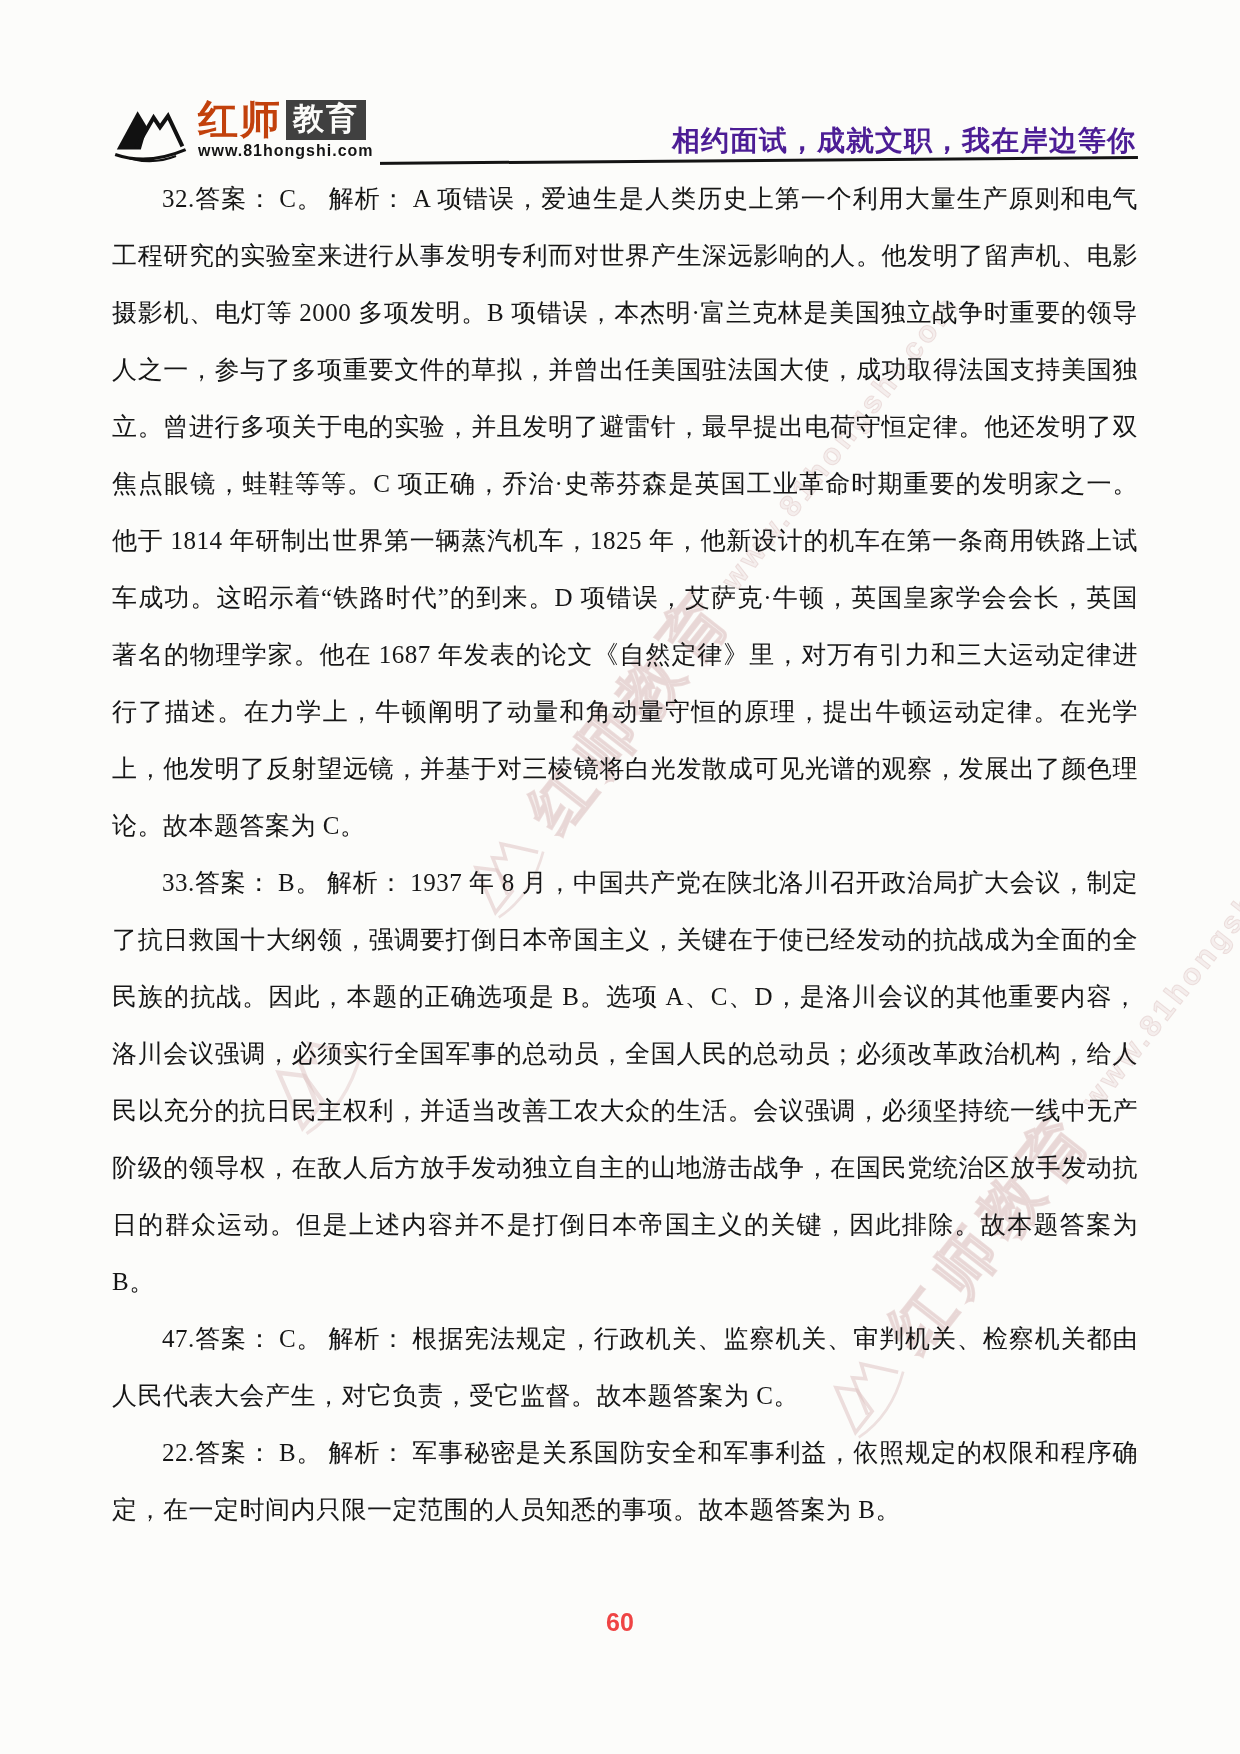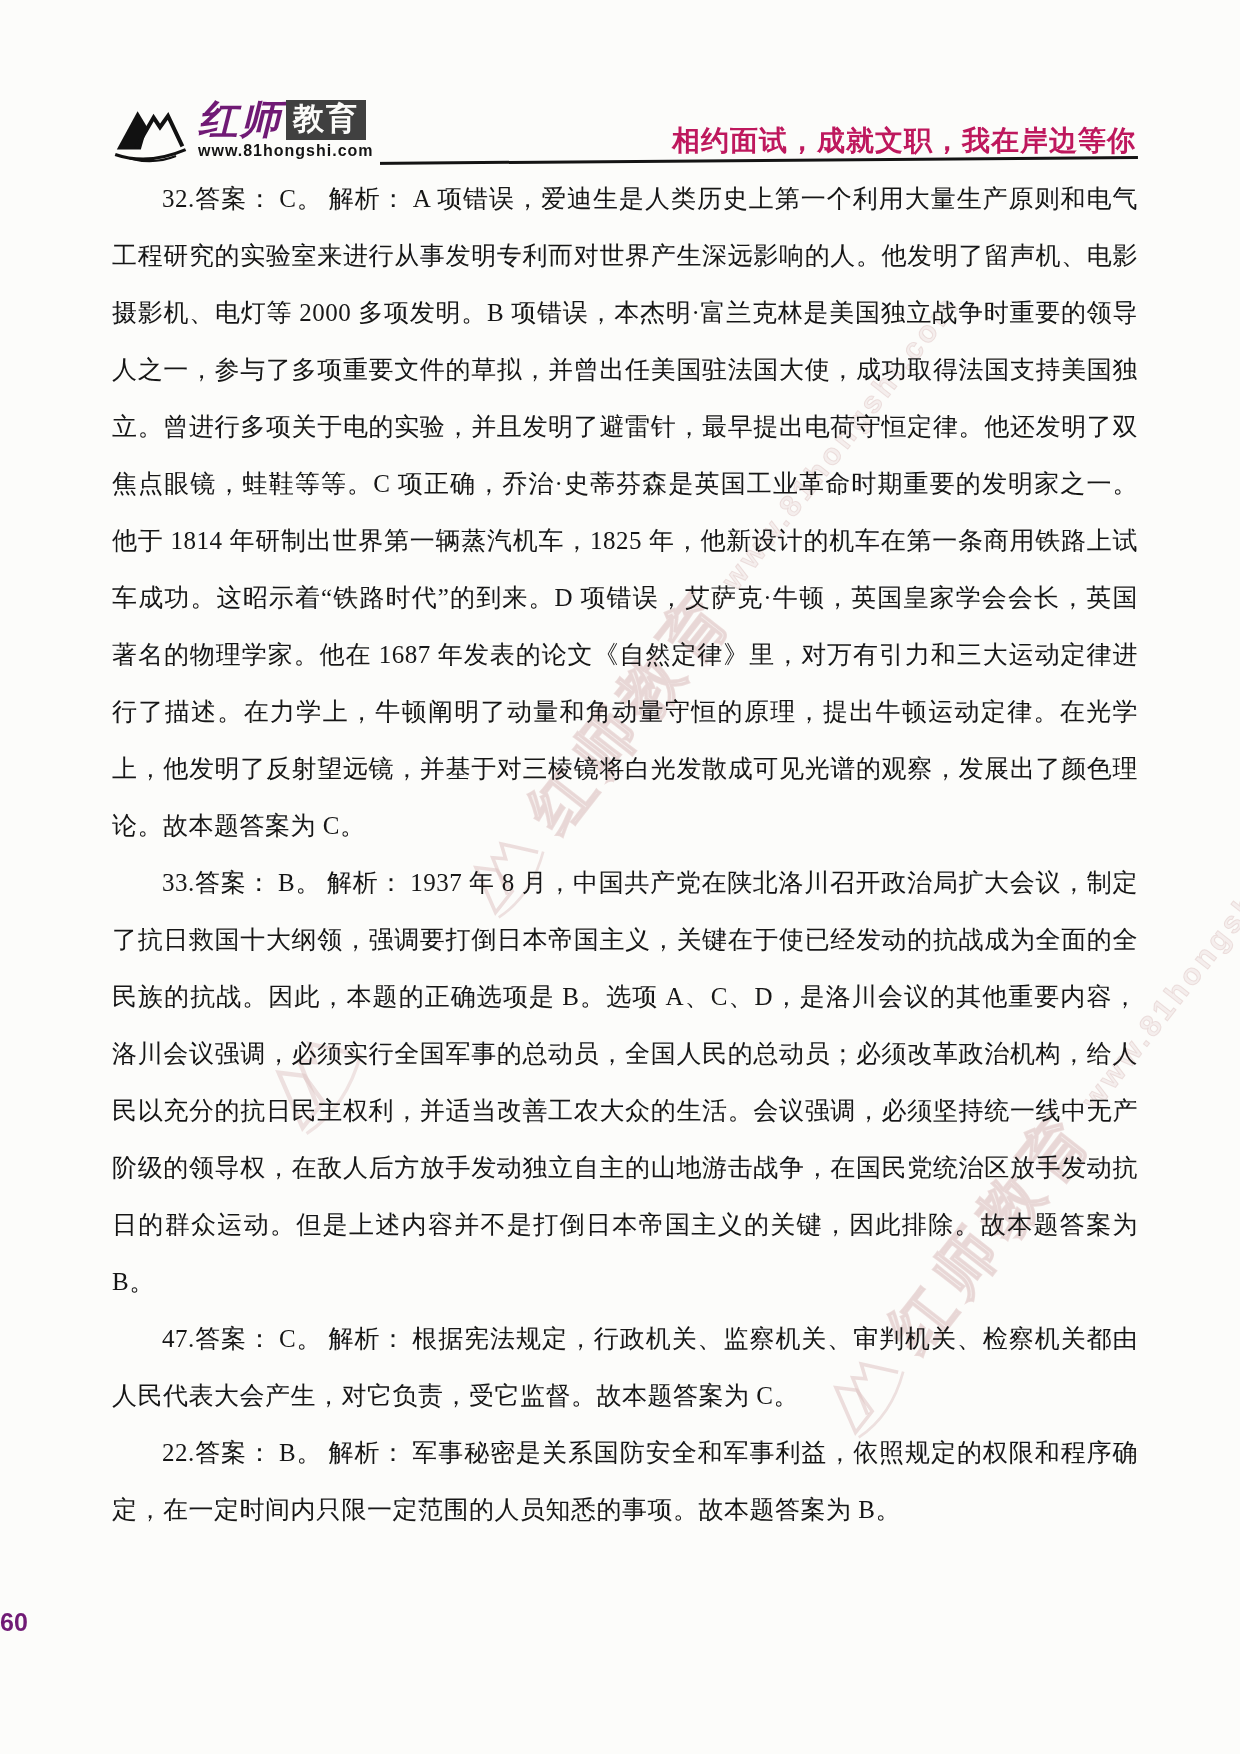--- a/index.html
+++ b/index.html
@@ -19,38 +19,38 @@
     background:#141414;transform:rotate(-0.45deg);transform-origin:left center;
   }
   .logo{
     position:absolute;left:112px;top:100px;display:flex;align-items:flex-start;
     background:#fcfcfa;padding-right:6px;z-index:2;
   }
   .logo-mark{display:block;margin-right:6px;}
   .logo-textcol{display:flex;flex-direction:column;}
   .logo-row{display:flex;align-items:center;}
   .brand-script{
-    font-size:40px;font-weight:bold;font-style:italic;
-    letter-spacing:2px;line-height:40px;color:#701a75;
+    font-size:40px;font-weight:bold;
+    letter-spacing:2px;line-height:40px;color:#c2410c;
   }
   .brand-badge{
     display:inline-block;background:#404040;color:#fbfbf9;
     font-family:"Liberation Sans","DejaVu Sans",sans-serif;
     font-size:31px;font-weight:bold;line-height:36px;
     padding:1px 7px 3px 7px;margin-left:4px;letter-spacing:2px;
   }
   .logo-site{
     font-family:"Liberation Sans","DejaVu Sans",sans-serif;
     font-size:16px;font-weight:bold;letter-spacing:1px;color:#141414;
     margin-top:2px;
   }
   .slogan{
     position:absolute;right:104px;top:122px;z-index:2;
     font-family:"Liberation Sans","DejaVu Sans",sans-serif;
-    font-size:28px;font-weight:600;letter-spacing:1px;color:#be185d;
+    font-size:28px;font-weight:600;letter-spacing:1px;color:#4c1d95;
     white-space:nowrap;
   }
 
   
   .content{
     position:absolute;left:112px;top:170px;width:1026px;z-index:1;
     font-size:25px;line-height:57px;letter-spacing:0.5px;
     text-align:justify;
   }
   .para{margin:0;}
@@ -75,23 +75,23 @@
     font-size:30px;font-weight:bold;letter-spacing:4px;
     color:rgba(206,166,166,0.28);
     -webkit-text-stroke:1px rgba(198,152,152,0.5);
   }
   .wm1{left:330px;top:560px;}
   .wm2{left:690px;top:1080px;}
   .wm3{left:260px;top:1030px;}
 
   
   .pageno{
-    position:absolute;left:0;top:1608px;width:1240px;text-align:left;
+    position:absolute;left:0;top:1608px;width:1240px;text-align:center;
     font-family:"Liberation Sans","DejaVu Sans",sans-serif;
-    font-size:25px;font-weight:600;color:#701a75;z-index:2;
+    font-size:25px;font-weight:600;color:#ef4444;z-index:2;
   }
 </style>
 </head>
 <body>
 
 <div class="page">
 
   <div class="wm-stamp wm1">
     <span>
       <svg width="90" height="72" viewBox="0 0 100 80">

